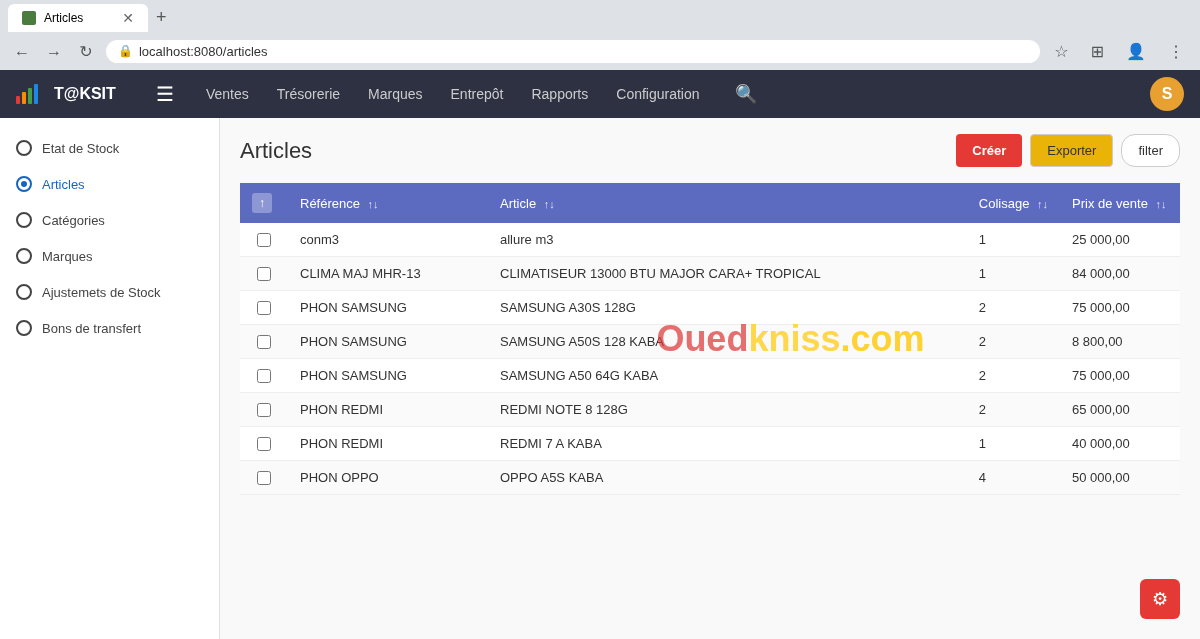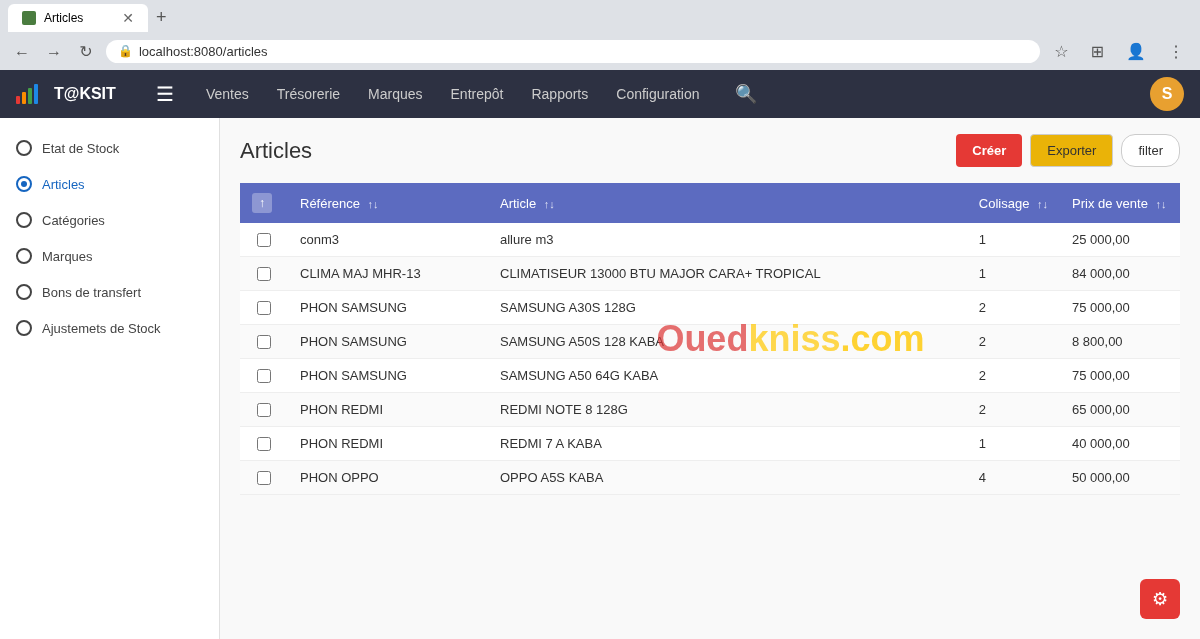--- a/index.html
+++ b/index.html
@@ -364,25 +364,25 @@
       <div class="sidebar-item">
         <div class="sidebar-icon"></div>
         <span>Catégories</span>
       </div>
       <div class="sidebar-item">
         <div class="sidebar-icon"></div>
         <span>Marques</span>
       </div>
       <div class="sidebar-item">
         <div class="sidebar-icon"></div>
-        <span>Bons de transfert</span>
+        <span>Ajustemets de Stock</span>
       </div>
       <div class="sidebar-item">
         <div class="sidebar-icon"></div>
-        <span>Ajustemets de Stock</span>
+        <span>Bons de transfert</span>
       </div>
     </aside>
 
     <div class="page-content">
       <div class="page-header">
         <h1 class="page-title">Articles</h1>
         <div class="header-actions">
           <button class="btn-creer">Créer</button>
           <button class="btn-exporter">Exporter</button>
           <button class="btn-filter">filter</button>

